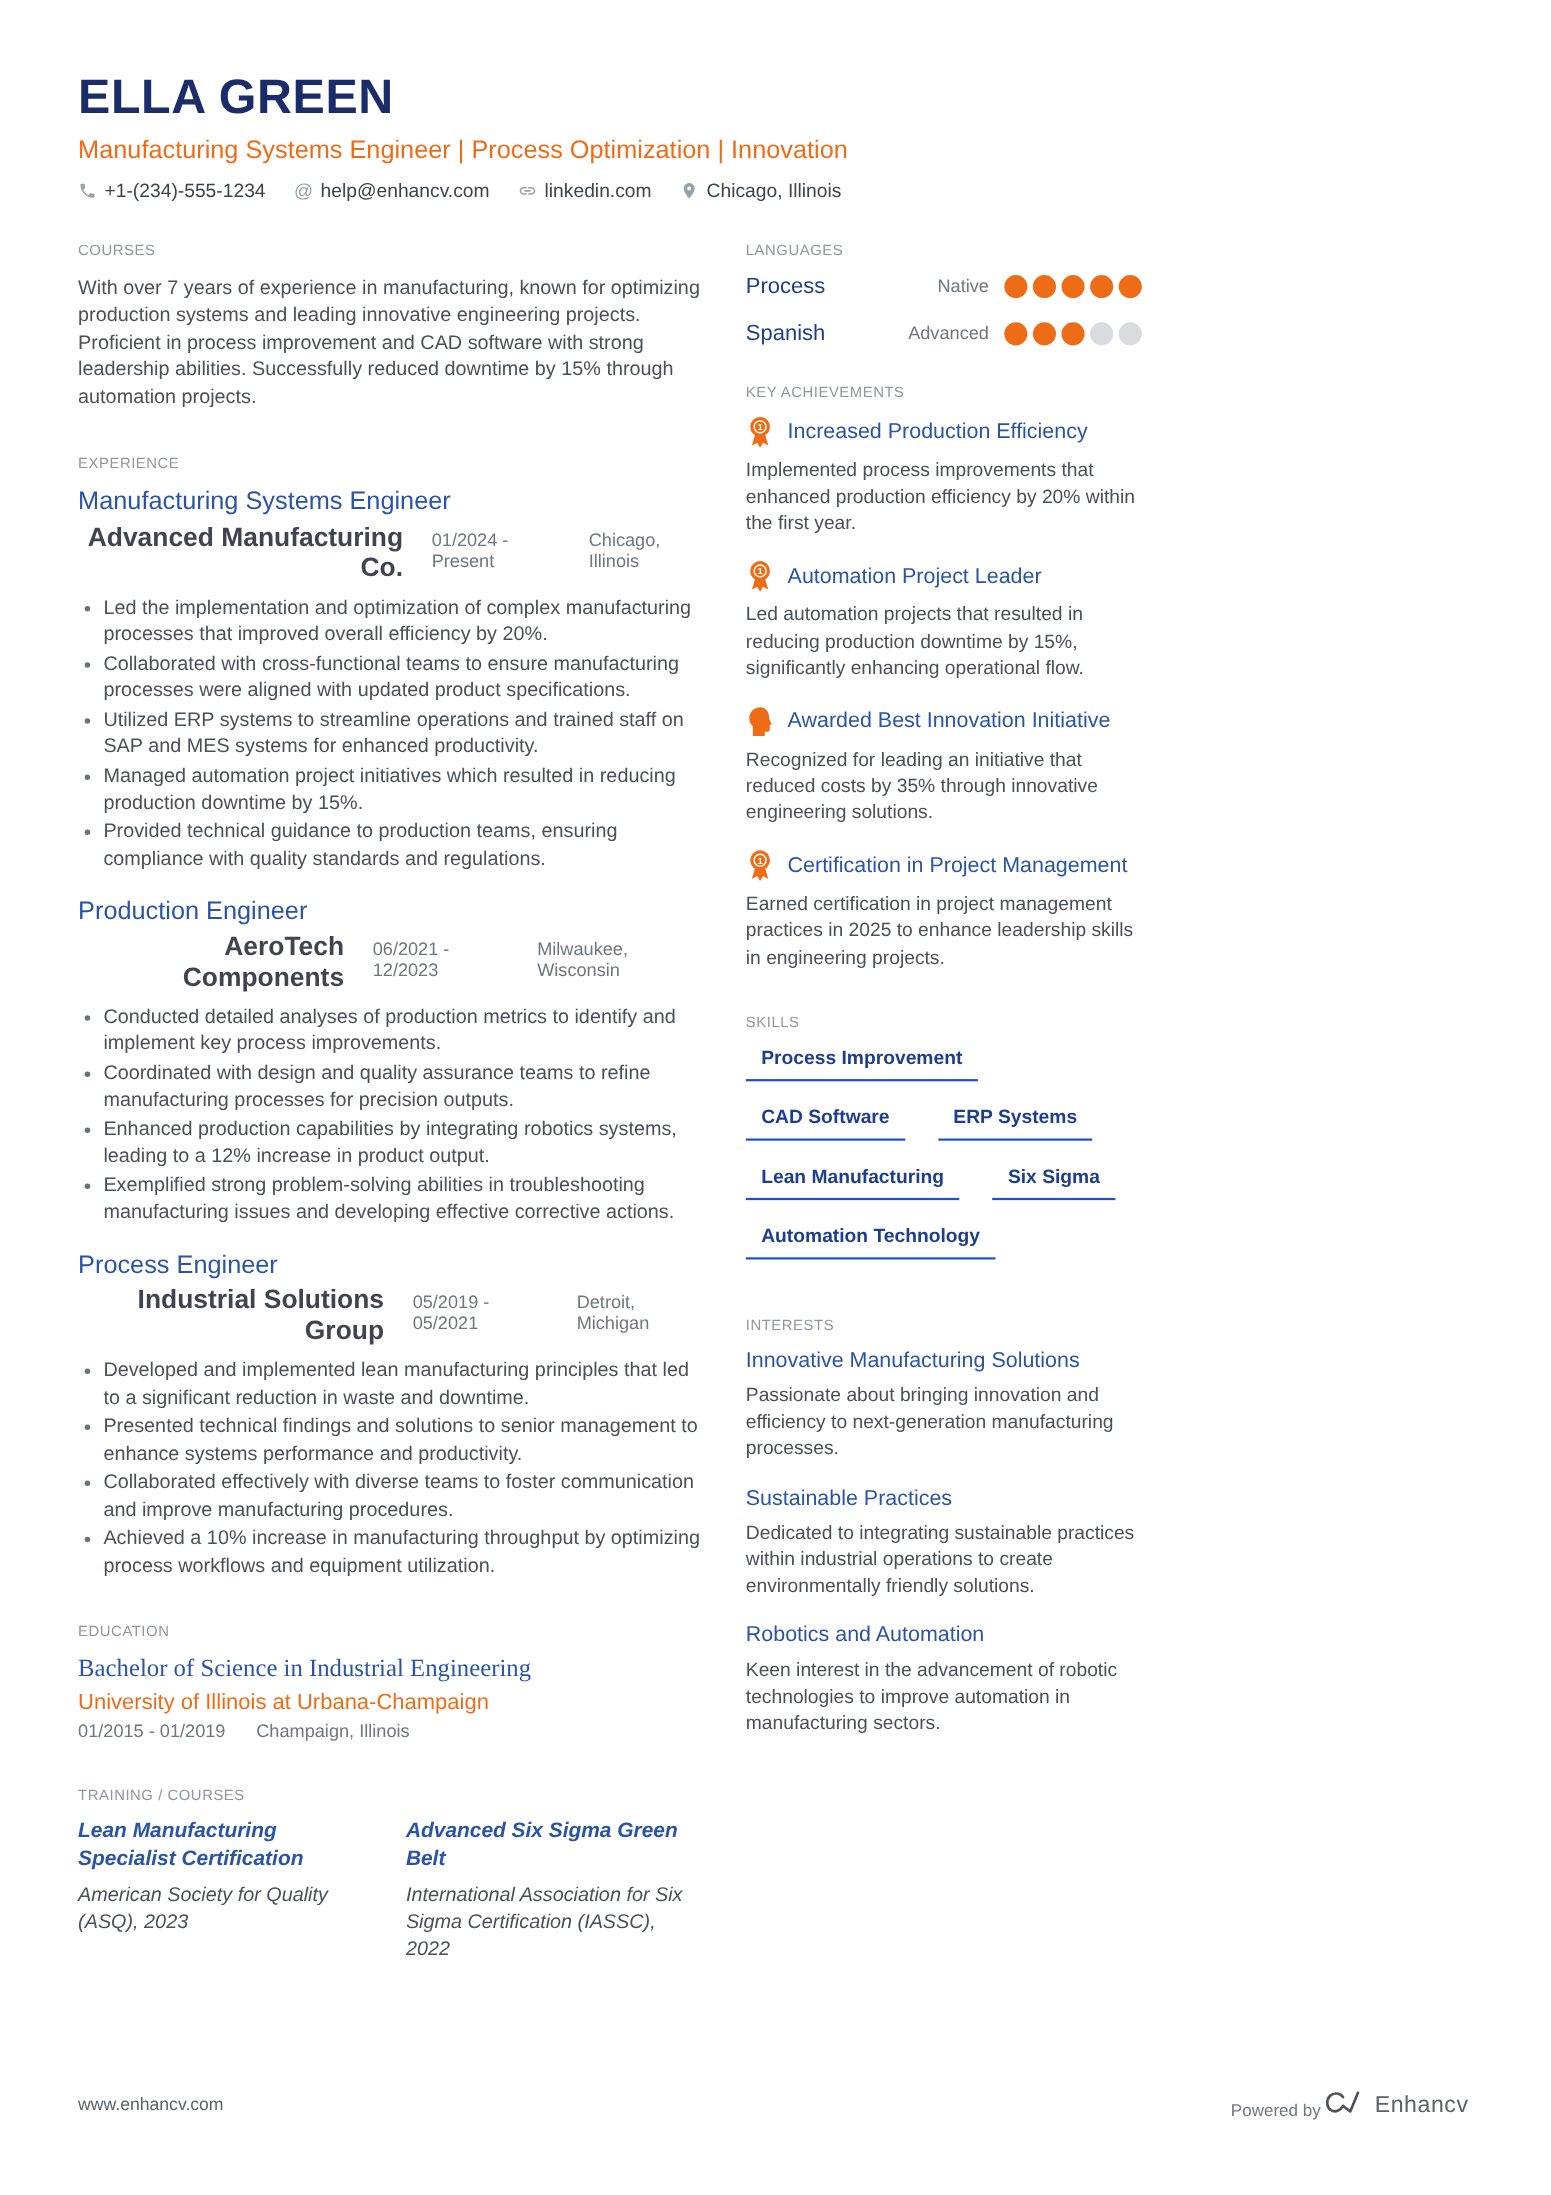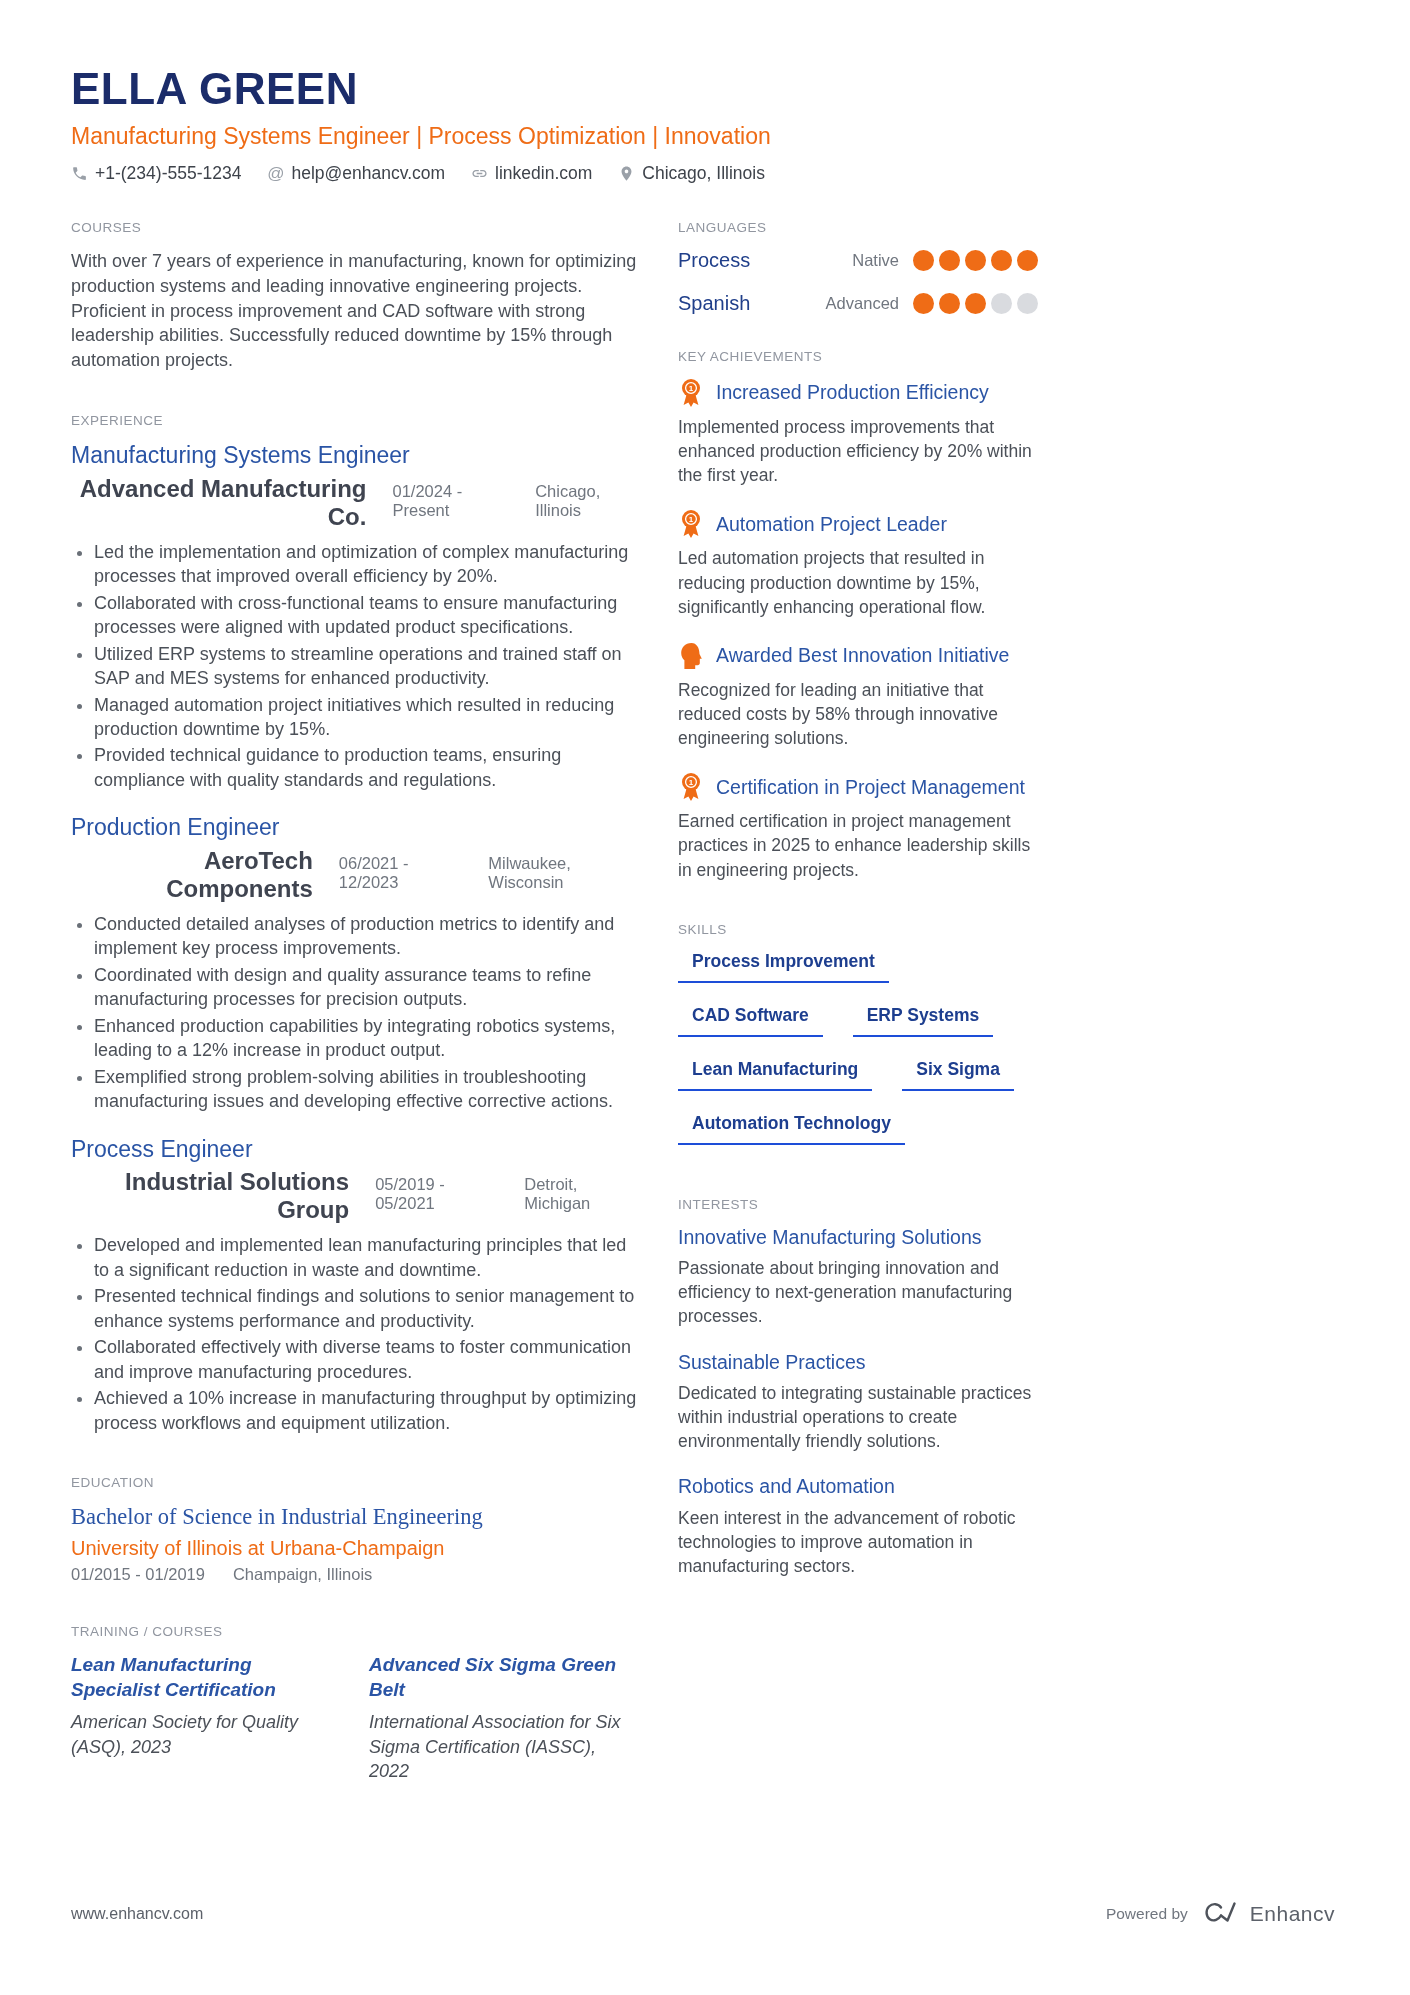--- a/index.html
+++ b/index.html
@@ -56,21 +56,21 @@
   .ach-title { font-size:19.5px; font-weight:500; color:var(--blue,#2a54a5); line-height:1.2; }
   .ach-text, .int-text { font-size:17.5px; line-height:1.38; color:var(--body-gray,#4b5058); margin-top:7px; }
   .skills-wrap { display:flex; flex-wrap:wrap; column-gap:30px; row-gap:22px; }
   .skill { font-size:17.5px; font-weight:700; color:var(--skill-blue,#1d3e8f); padding:0 14px 9px; border-bottom:2px solid #1d4ed8; text-align:center; }
   .interest { margin-bottom:22px; }
   .int-title { font-size:19.5px; font-weight:500; color:var(--blue,#2a54a5); line-height:1.2; }
   .sec.interests { margin-top:52px; }
   
   .footer { position:absolute; left:71px; right:75px; bottom:66px; display:flex; justify-content:space-between; align-items:center; }
   .footer-url { font-size:16px; color:#5c616a; }
-  .powered { display:flex; align-items:center; gap:13px; }
+  .powered { display:flex; align-items:flex-end; }
   .powered-label { font-size:15.5px; color:#70767f; }
   .brand-wrap { display:flex; align-items:center; gap:9px; }
   .brand-logo svg { width:40px; height:26px; stroke:#4e535b; fill:none; stroke-width:2.4; stroke-linecap:round; stroke-linejoin:round; }
   .brand-name { font-size:21px; color:#5c616a; letter-spacing:.5px; }
 </style>
 </head>
 <body>
 
 <header>
   <h1 class="name">ELLA GREEN</h1>
@@ -255,21 +255,21 @@
 
       <div class="ach">
         <div class="ach-head">
           <span class="ach-icon">
             <svg viewBox="0 0 26 30" width="26" height="30">
               <path d="M13.5 2 C7 2 3.2 6.8 3.2 12 C3.2 15.2 4.6 17.6 6.4 19.3 L6.4 28 L17.2 28 L17.2 24.2 L19.6 24.2 C20.9 24.2 21.8 23.3 21.8 22 L21.8 17.8 L23.8 17.8 L21.5 13.1 C21.5 6.9 18.6 2 13.5 2 Z" fill="#ef6c16"></path>
             </svg>
           </span>
           <span class="ach-title">Awarded Best Innovation Initiative</span>
         </div>
-        <p class="ach-text">Recognized for leading an initiative that reduced costs by 58% through innovative engineering solutions.</p>
+        <p class="ach-text">Recognized for leading an initiative that reduced costs by 35% through innovative engineering solutions.</p>
       </div>
 
       <div class="ach">
         <div class="ach-head">
           <span class="ach-icon">
             <svg viewBox="0 0 26 30" width="26" height="30">
               <path d="M9 15 L5.6 27 L10.4 24.4 L13 29 L15.6 24.4 L20.4 27 L17 15 Z" fill="#ef6c16"></path>
               <circle cx="13" cy="10" r="9" fill="#ef6c16"></circle>
               <circle cx="13" cy="10" r="5.4" fill="none" stroke="#ffffff" stroke-width="1.3"></circle>
               <text x="13" y="13" text-anchor="middle" font-size="8" font-weight="bold" fill="#ffffff" font-family="Liberation Sans, sans-serif">1</text>

